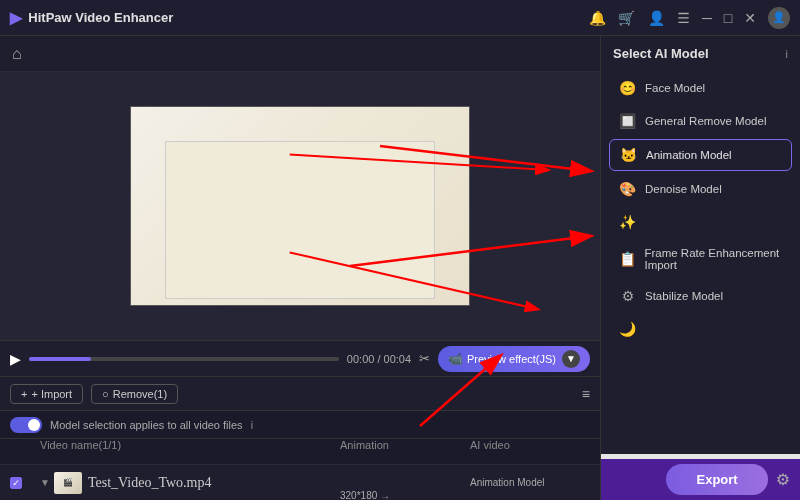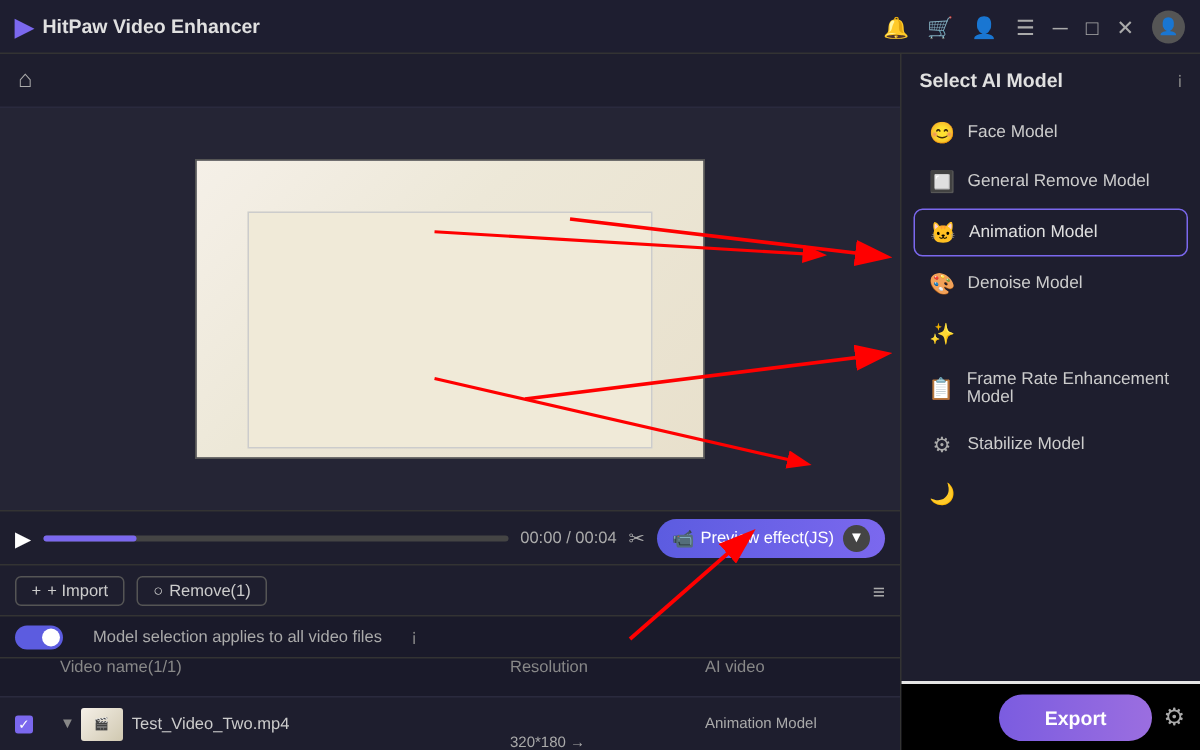--- a/index.html
+++ b/index.html
@@ -218,21 +218,21 @@
       cursor: pointer;
     }
 
     
     .model-toggle-row {
       background: #1a1a2a;
       height: 28px;
       display: flex;
       align-items: center;
       padding: 0 10px;
-      gap: 20px;
+      gap: 8px;
       border-top: 1px solid #333;
     }
     .toggle-switch {
       width: 32px;
       height: 16px;
       background: #5c5ce0;
       border-radius: 8px;
       position: relative;
       cursor: pointer;
     }
@@ -286,21 +286,21 @@
       height: 22px;
       background: linear-gradient(135deg, #f5f0e8, #d0c8b0);
       border-radius: 2px;
       margin-right: 6px;
       display: flex;
       align-items: center;
       justify-content: center;
       font-size: 8px;
       color: #888;
     }
-    .fi-name { flex: 1; font-size: 11px; }
+    .fi-name { flex: 1; font-size: 14px; font-family: Liberation Serif, serif; }
     .fi-resolution { width: 130px; font-size: 10px; color: #aaa; margin-top: 36px; }
     .fi-ai { width: 120px; font-size: 10px; color: #aaa; }
     .checkbox {
       width: 12px;
       height: 12px;
       border: 1px solid #7b68ee;
       background: #7b68ee;
       border-radius: 2px;
       display: flex;
       align-items: center;
@@ -366,28 +366,28 @@
       color: #aaa;
       width: 18px;
       text-align: center;
     }
     .model-label {
       font-size: 11.5px;
     }
 
     
     .export-bar {
-      background: #000000;
+      background: #4c1d95;
       height: 46px;
       display: flex;
       align-items: center;
       justify-content: flex-end;
       padding: 0 10px;
       gap: 8px;
-      border-top: 2px solid #e5e5e5;
+      border-top: 5px solid #e5e5e5;
     }
     .export-btn {
       background: linear-gradient(90deg, #7b5ce0, #9b6ee0);
       color: #fff;
       border: none;
       border-radius: 20px;
       padding: 8px 30px;
       font-size: 13px;
       font-weight: 600;
       cursor: pointer;
@@ -490,21 +490,21 @@
       <div class="toggle-switch">
         <div class="toggle-knob"></div>
       </div>
       <span class="model-toggle-label">Model selection applies to all video files</span>
       <span class="info-icon">ℹ</span>
     </div>
 
     <div class="file-list-header">
       <div class="fh-check"></div>
       <div class="fh-name">Video name(1/1)</div>
-      <div class="fh-resolution">Resolution</div>
+      <div class="fh-resolution">Animation</div>
       <div class="fh-ai">AI video</div>
     </div>
 
     <div class="file-list-item">
       <div class="fi-check">
         <div class="checkbox">✓</div>
       </div>
       <span class="expand-icon">▼</span>
       <div class="fi-thumb">🎬</div>
       <div class="fi-name">Test_Video_Two.mp4</div>
@@ -542,21 +542,21 @@
         <span class="model-icon">🎨</span>
         <span class="model-label">Denoise Model</span>
       </div>
 
       <div class="ai-model-item">
         <span class="model-icon">✨</span>
       </div>
 
       <div class="ai-model-item">
         <span class="model-icon">📋</span>
-        <span class="model-label">Frame Rate Enhancement Model</span>
+        <span class="model-label">Frame Rate Enhancement Import</span>
       </div>
 
       <div class="ai-model-item">
         <span class="model-icon">⚙</span>
         <span class="model-label">Stabilize Model</span>
       </div>
 
       <div class="ai-model-item">
         <span class="model-icon">🌙</span>
       </div>

